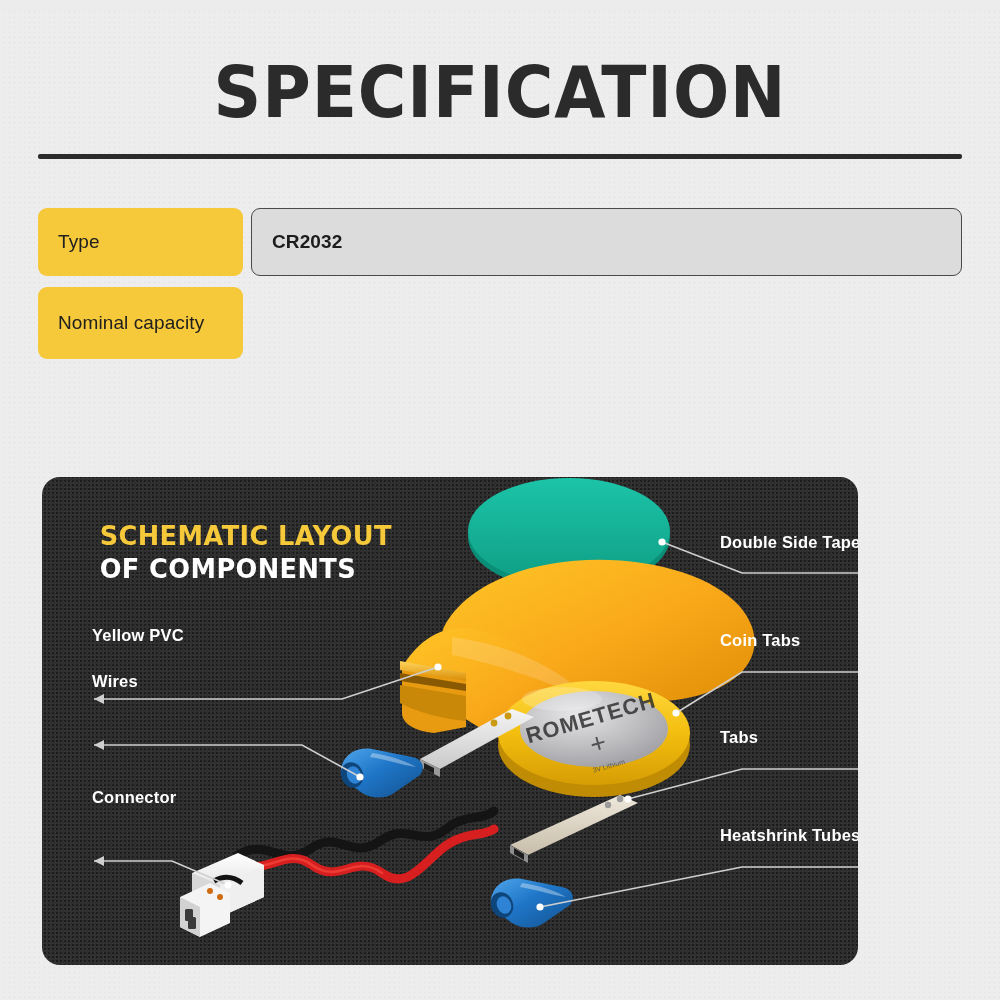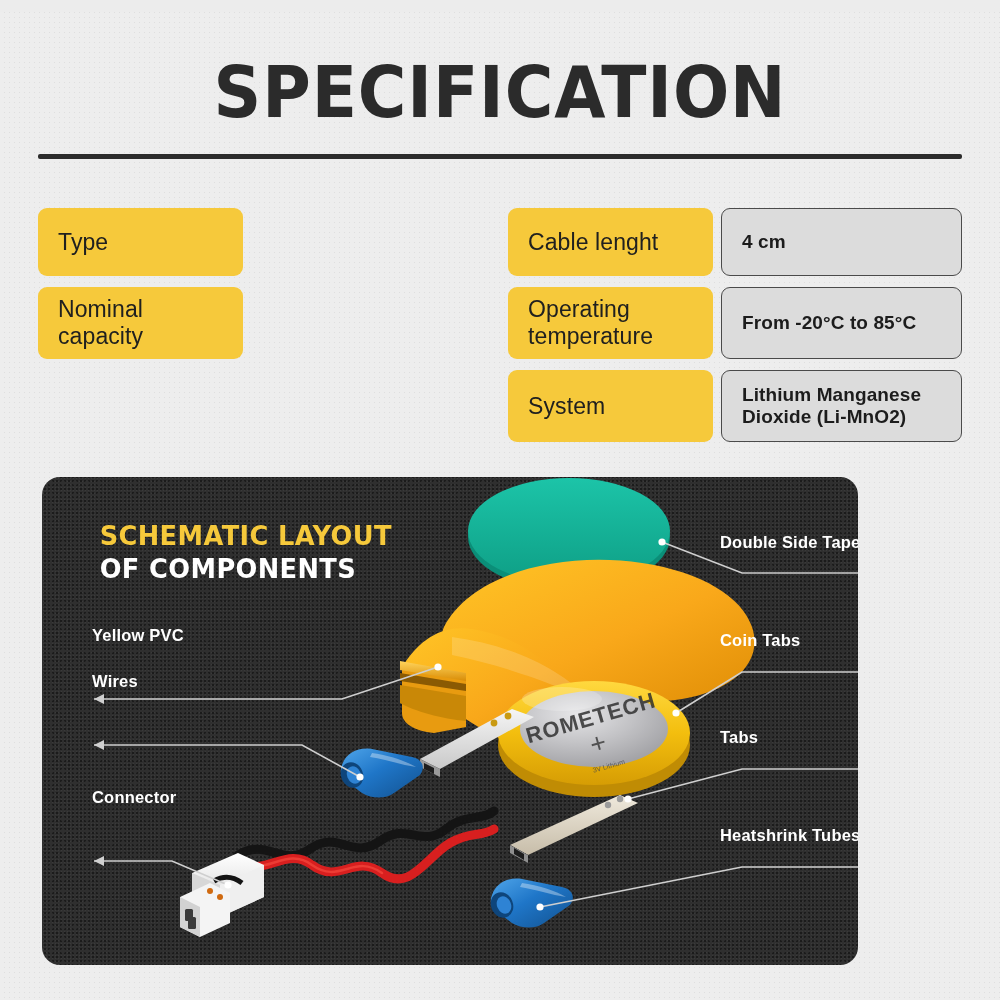--- a/index.html
+++ b/index.html
@@ -43,21 +43,21 @@
     position:absolute;left:38px;top:196px;width:924px;
     display:flex;gap:16px;
   }
   .spec-col{flex:1;display:flex;flex-direction:column;gap:11px;}
   .spec-row{display:flex;gap:8px;align-items:stretch;}
   .spec-key{
     background:#F6C93B;border-radius:9px;
     display:flex;align-items:center;
     padding:0 20px;
     box-sizing:border-box;
-    font-size:23px;color:#20201f;line-height:1.16;
+    font-size:19px;color:#20201f;line-height:1.16;
     letter-spacing:.1px;
   }
   .spec-val{
     background:#dcdcdc;border:1.5px solid #4a4a4a;border-radius:9px;
     display:flex;align-items:center;
     padding:0 20px;
     box-sizing:border-box;
     font-size:19px;font-weight:bold;color:#1c1c1c;line-height:1.18;
     letter-spacing:.1px;
   }
@@ -104,40 +104,27 @@
   <div class="bg-noise"></div>
 
   <div class="title">SPECIFICATION</div>
   <div class="rule"></div>
 
   <div class="spec">
 
     <div class="spec-col col-left">
       <div class="spec-row r1">
         <div class="spec-key">Type</div>
+        <div class="spec-val">CR2032</div>
       </div>
       <div class="spec-row r3">
         <div class="spec-key">Nominal capacity</div>
       </div>
     </div>
 
-    <div class="spec-col col-right">
-      <div class="spec-row r1">
-        <div class="spec-key">Cable lenght</div>
-        <div class="spec-val">4 cm</div>
-      </div>
-      <div class="spec-row r2">
-        <div class="spec-key">Operating temperature</div>
-        <div class="spec-val">From -20°C to 85°C</div>
-      </div>
-      <div class="spec-row r3">
-        <div class="spec-key">System</div>
-        <div class="spec-val">Lithium Manganese Dioxide (Li-MnO2)</div>
-      </div>
-    </div>
   </div>
 
   <div class="panel">
 
     <div class="panel-head">
       <span class="l1">SCHEMATIC LAYOUT</span>
       <span class="l2">OF COMPONENTS</span>
     </div>
 
     <svg class="art" viewBox="0 0 916 488">

